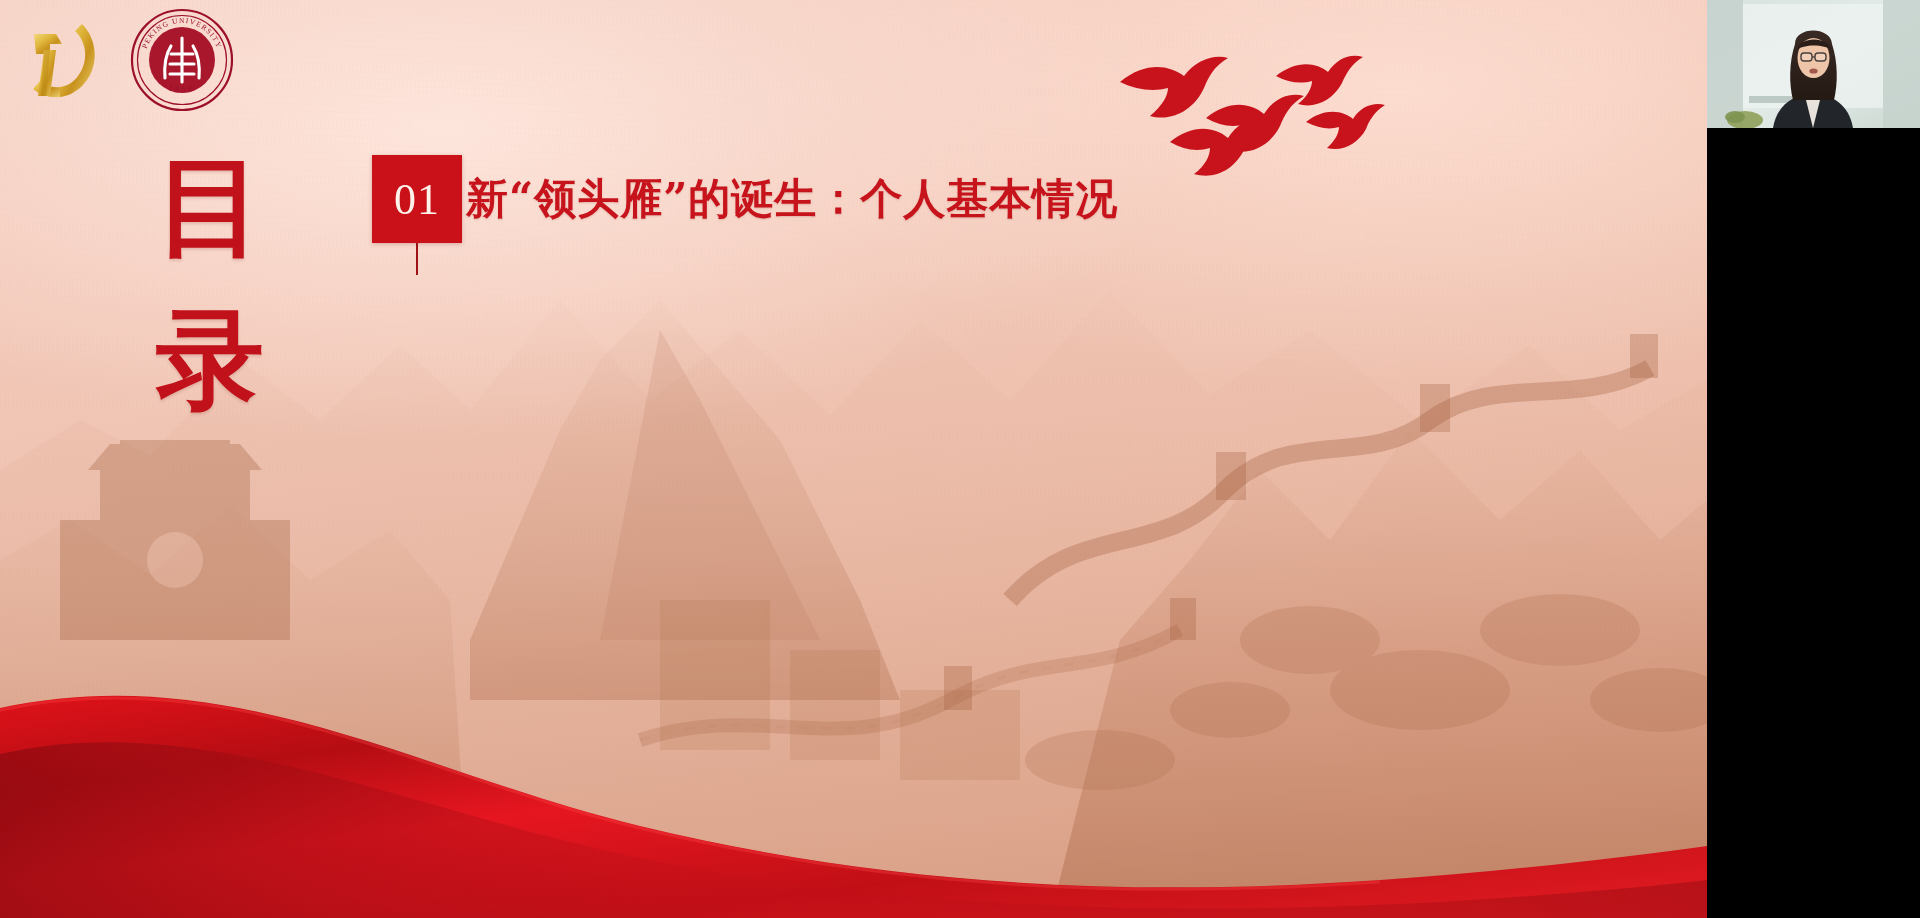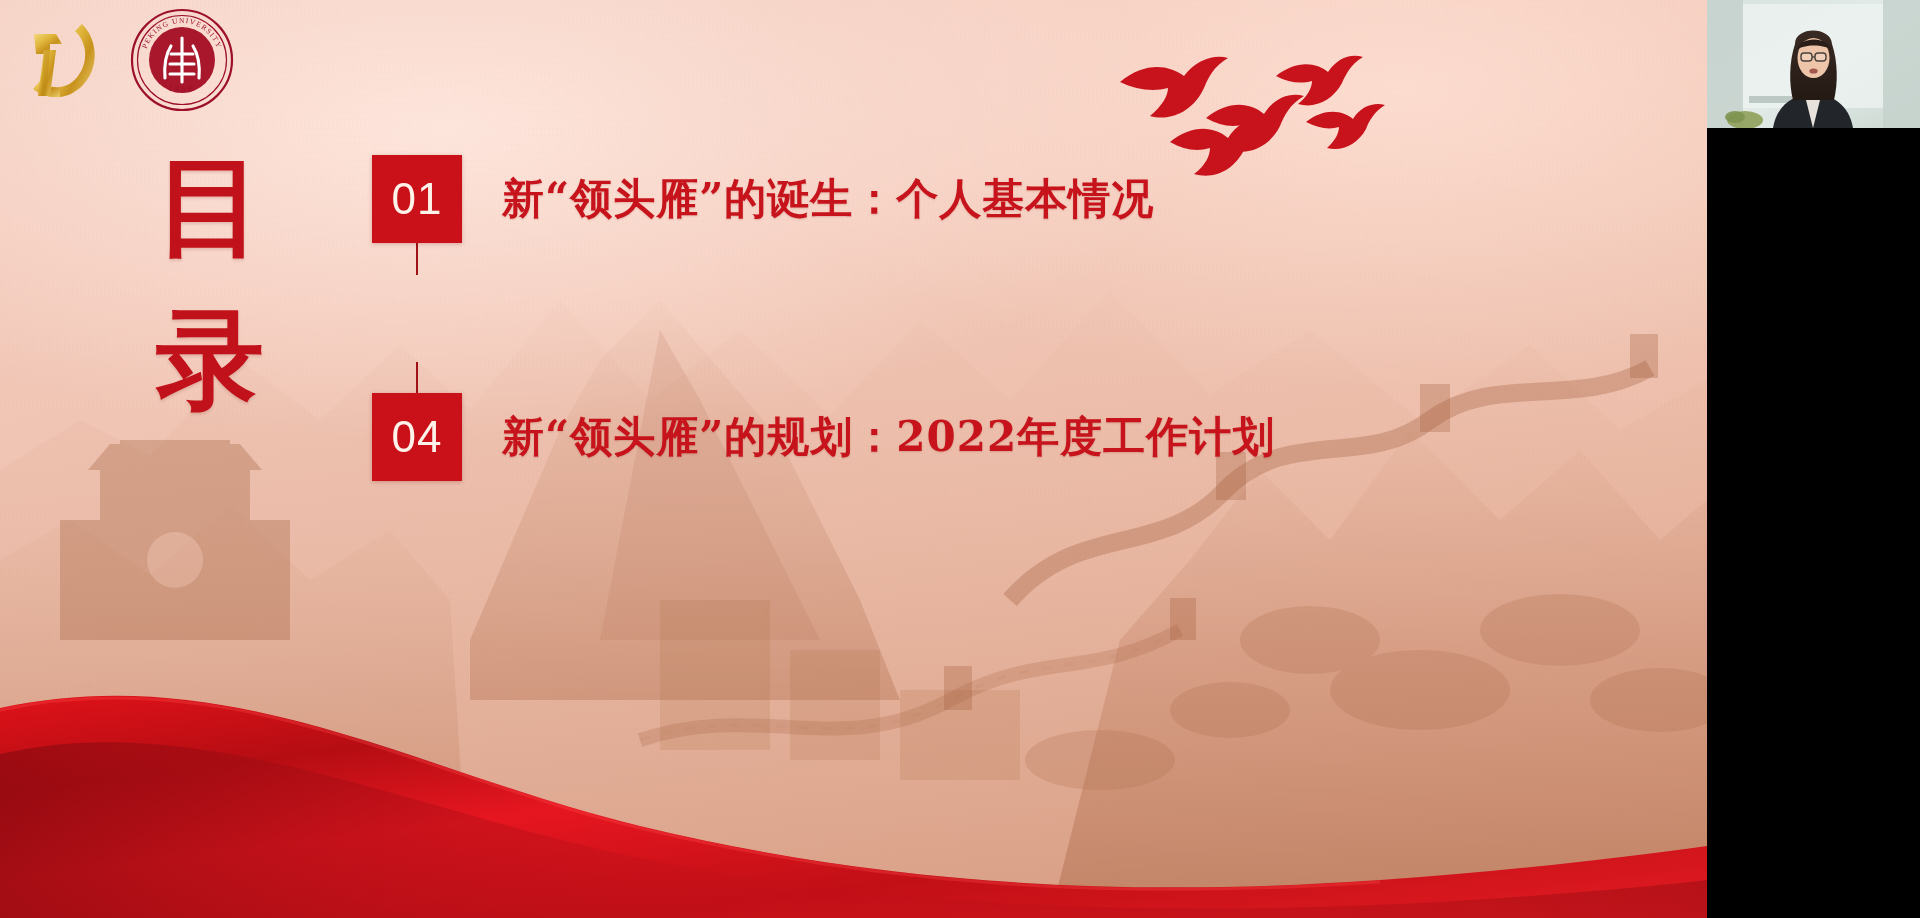--- a/index.html
+++ b/index.html
@@ -63,34 +63,34 @@
   .toc-title span{display:block;}
 
   
   .agenda{position:absolute;left:372px;top:140px;z-index:11;}
   .agenda-row{
     position:relative;display:flex;align-items:center;height:118px;margin-bottom:1px;
   }
   .num-box{
     width:90px;height:88px;background:#ca1019;
     display:flex;align-items:center;justify-content:center;
-    color:#fdf3ea;font-family:Liberation Sans, sans-serif;
+    color:#fdf3ea;font-family:Liberation Serif, serif;
     font-size:44px;font-weight:400;letter-spacing:1px;
     box-shadow:0 1px 4px rgba(110,10,10,.25);
     flex:0 0 auto;
   }
   
   .connector{
     position:absolute;left:44px;top:103px;width:2px;height:32px;
     background:#9e1218;z-index:-1;
   }
   .agenda-row:last-child .connector{display:none;}
 
   .row-text{
-    margin-left:40px;color:#c7141c;
+    margin-left:4px;color:#c7141c;
     font-family:"DejaVu Serif","Liberation Serif",serif;
     font-weight:700;font-size:42px;line-height:1;
     letter-spacing:1px;white-space:nowrap;
     text-shadow:0 1px 2px rgba(120,20,10,.18);
   }
 
   
   #right-panel{
     position:relative;width:213px;height:918px;background:#000;flex:0 0 auto;
   }
@@ -285,25 +285,20 @@
         <div class="connector"></div>
         <div class="num-box">01</div>
         <div class="row-text">新“领头雁”的诞生：个人基本情况</div>
       </div>
 
       <div class="agenda-row">
         <div class="connector"></div>
       </div>
 
 
-      <div class="agenda-row">
-
-        <div class="num-box">04</div>
-        <div class="row-text">新“领头雁”的规划：2022年度工作计划</div>
-      </div>
 
     </div>
   </div>
 
   <div id="right-panel">
 
     <div class="webcam">
       <svg viewBox="0 0 213 128" preserveAspectRatio="xMidYMid slice" aria-hidden="true">
         <defs>
           <linearGradient id="roomG" x1="0" y1="0" x2="1" y2="1">

